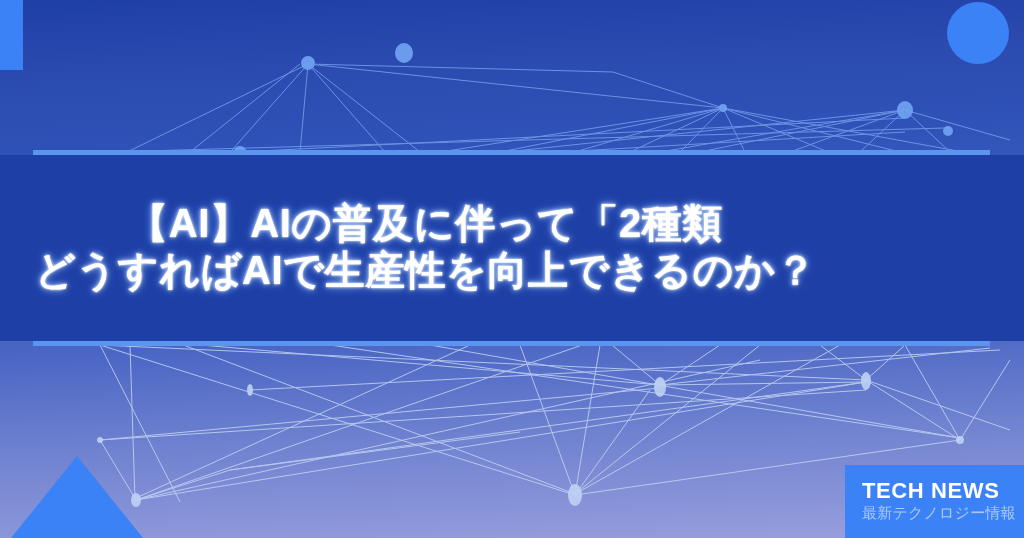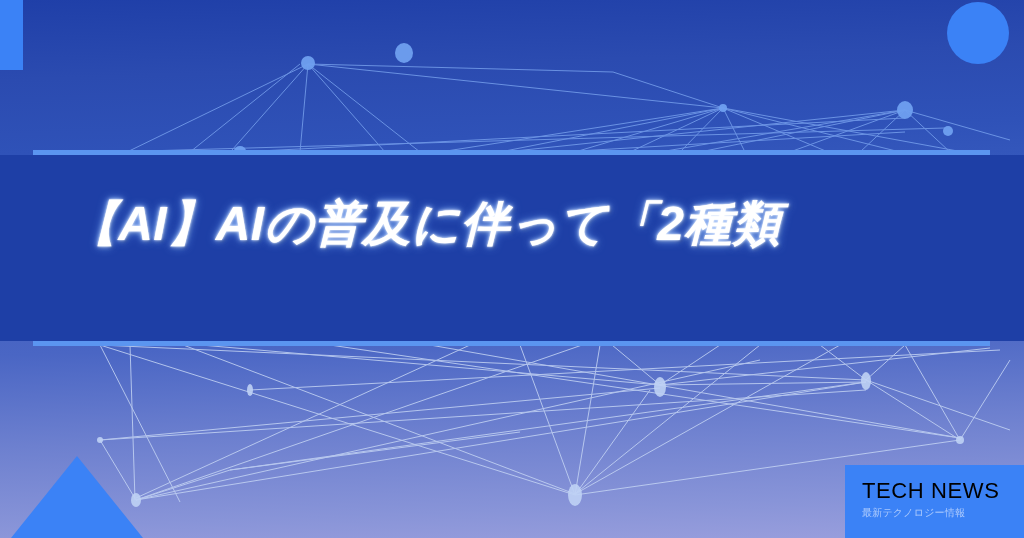--- a/index.html
+++ b/index.html
@@ -44,45 +44,45 @@
     position:absolute; left:33px; width:957px; height:5px;
     background:#5b95f0;
   }
   #rule-top{ top:150px; }
   #rule-bottom{ top:341px; }
 
   
   #headline{
     position:absolute; left:0; top:200px; width:851px;
     text-align:center; z-index:6;
-    font-size:48px; font-weight:bold; line-height:47px;
+    font-size:40px; font-weight:bold; line-height:47px;
     letter-spacing:0.5px;
     color:#ffffff;
     text-shadow:
        0 0 2px #ffffff,
        0 0 5px #bcd4ff,
        0 0 10px #6da2f8,
        2px 2px 3px rgba(10,30,100,.55);
-    font-style: italic;
   }
   #headline .ln{ display:block; white-space:nowrap; }
 
   
   #badge{
     position:absolute; right:0; bottom:0; width:179px; height:73px;
     background:#3b82f6;
     padding:13px 0 0 17px;
     z-index:7;
   }
   #badge .b-main{
-    display:block; color:#000000; font-size:22px; line-height:25px;
+    display:block; color:#ffffff; font-size:22px; line-height:25px;
     letter-spacing:.6px;
+    font-weight:bold;
   }
   #badge .b-sub{
-    display:block; color:#cfe0ff; opacity:.75; font-size:10px; line-height:20px;
+    display:block; color:#cfe0ff; opacity:.75; font-size:15px; line-height:20px;
     letter-spacing:.2px;
   }
 </style>
 </head>
 <body>
 
 <div id="banner">
 
   <svg class="netsvg" id="net-top" viewBox="0 0 1024 538" preserveAspectRatio="none">
     <g stroke="#7ea8f2" stroke-width="1" fill="none" opacity="0.75">
@@ -177,20 +177,21 @@
   <div class="deco" id="sq-topleft"></div>
   <div class="deco" id="circle-topright"></div>
   <div class="deco" id="tri-bottomleft"></div>
 
   <div id="band"></div>
   <div class="band-rule" id="rule-top"></div>
   <div class="band-rule" id="rule-bottom"></div>
 
   <div id="headline">
     <span class="ln">【AI】AIの普及に伴って「2種類</span>
+    <span class="ln">どうすればAIで生産性を向上できるのか？</span>
   </div>
 
   <div id="badge">
     <span class="b-main">TECH NEWS</span>
     <span class="b-sub">最新テクノロジー情報</span>
   </div>
 
 </div>
 
 </body></html>

